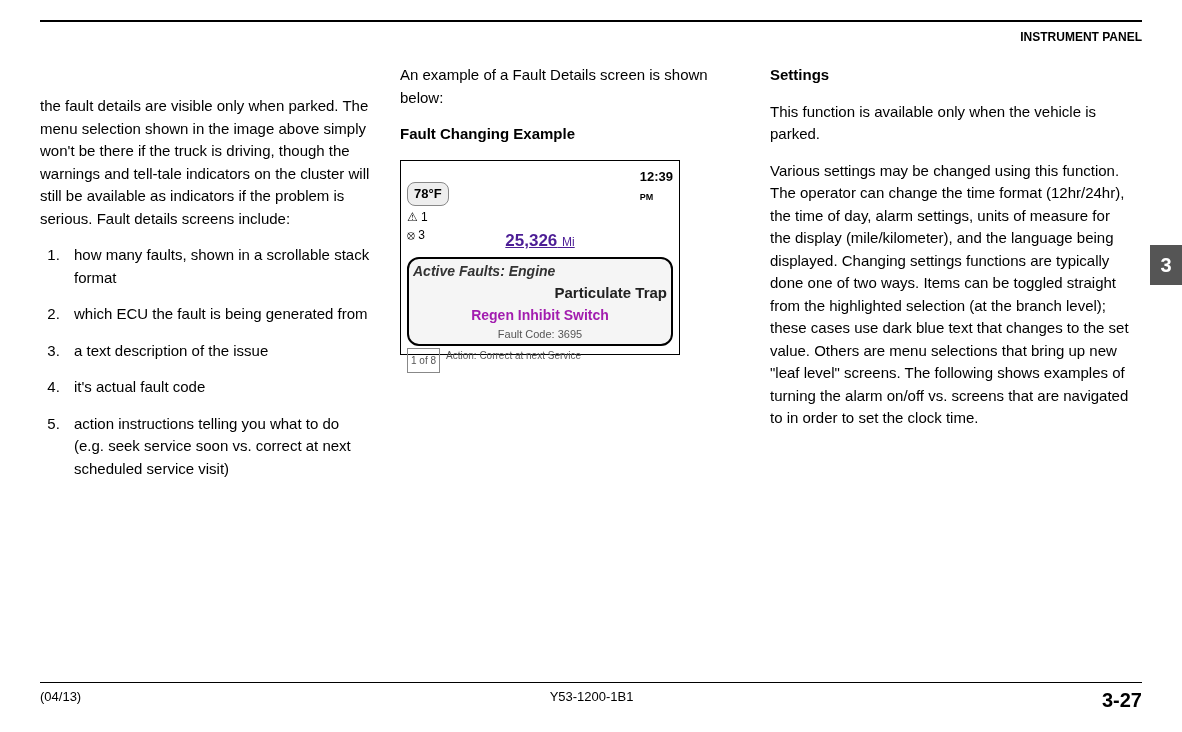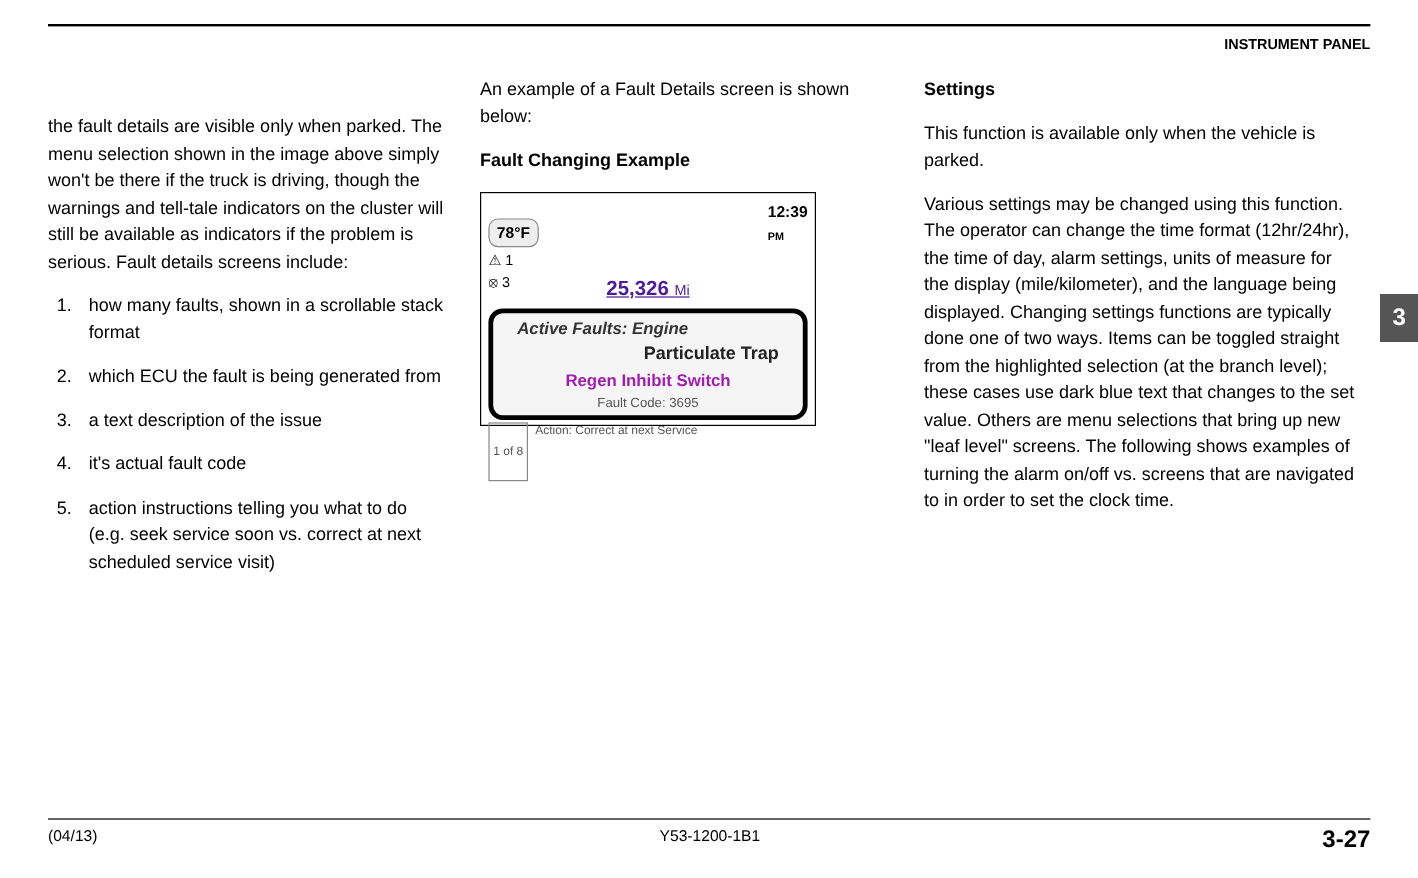--- a/index.html
+++ b/index.html
@@ -90,24 +90,24 @@
       font-weight: bold;
       color: #4c1d95;
       margin-top: -16px;
       text-decoration: underline;
     }
     .fault-miles-unit {
       font-size: 12px;
       font-weight: normal;
     }
     .fault-box {
-      border: 4px solid #000000;
+      border: 2px solid #000000;
       border-radius: 12px;
       margin-top: 4px;
-      padding: 2px 20px;
+      padding: 2px 4px;
       background: #f5f5f5;
       position: relative;
     }
     .fault-box-title {
       font-size: 14px;
       font-weight: bold;
       font-style: italic;
       color: #333;
     }
     .fault-box-main {
@@ -128,21 +128,21 @@
       color: #555;
     }
     .fault-bottom {
       display: flex;
       font-size: 10px;
       color: #555;
       margin-top: 2px;
     }
     .fault-pager {
       border: 1px solid #888;
-      padding: 16px 3px;
+      padding: 4px 3px;
       margin-right: 6px;
     }
     .side-tab {
       position: absolute;
       right: 0;
       top: 245px;
       width: 32px;
       height: 40px;
       background: #555;
       color: #fff;

